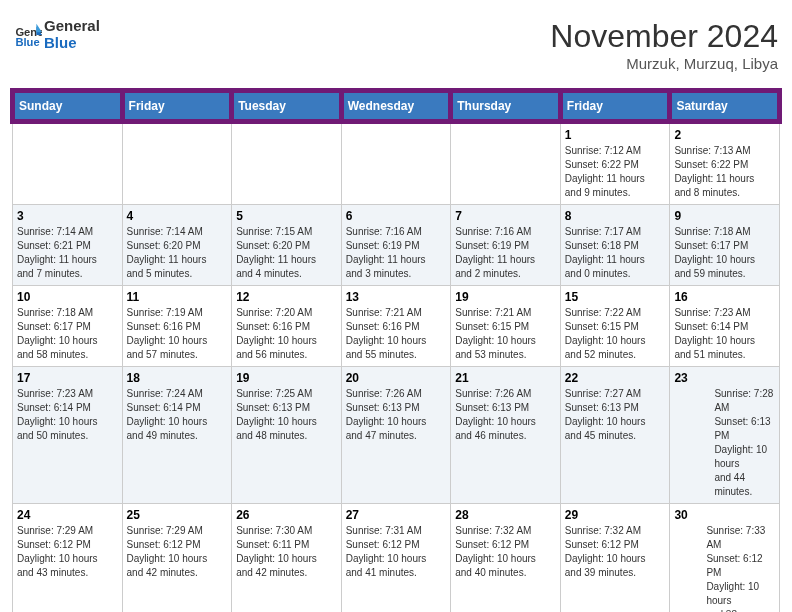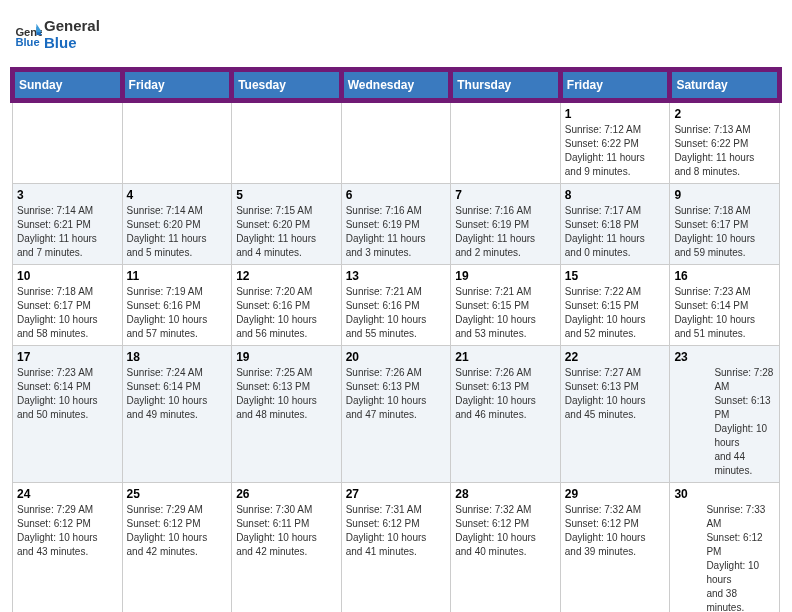--- a/index.html
+++ b/index.html
@@ -101,20 +101,22 @@
       <text x="2" y="36" font-size="16" font-weight="bold" fill="#1a6bbf" font-family="Arial">Blue</text>
       <polygon points="32,8 40,20 32,20" fill="#1a6bbf"></polygon>
       <polygon points="36,4 44,16 36,16" fill="#3a9ad9" transform="translate(-4,0)"></polygon>
     </svg>
     <div style="line-height:1.1">
       <div style="font-size:15px;font-weight:bold;color:#333;">General</div>
       <div style="font-size:15px;font-weight:bold;color:#1a6bbf;">Blue</div>
     </div>
   </div>
   <div class="title-block">
+    <div class="month-year">November 2024</div>
+    <div class="location">Murzuk, Murzuq, Libya</div>
   </div>
 </div>
 
 <table class="calendar">
   <thead>
     <tr>
     <th>Sunday</th>
         <th>Friday</th>
         <th>Tuesday</th>
         <th>Wednesday</th>

